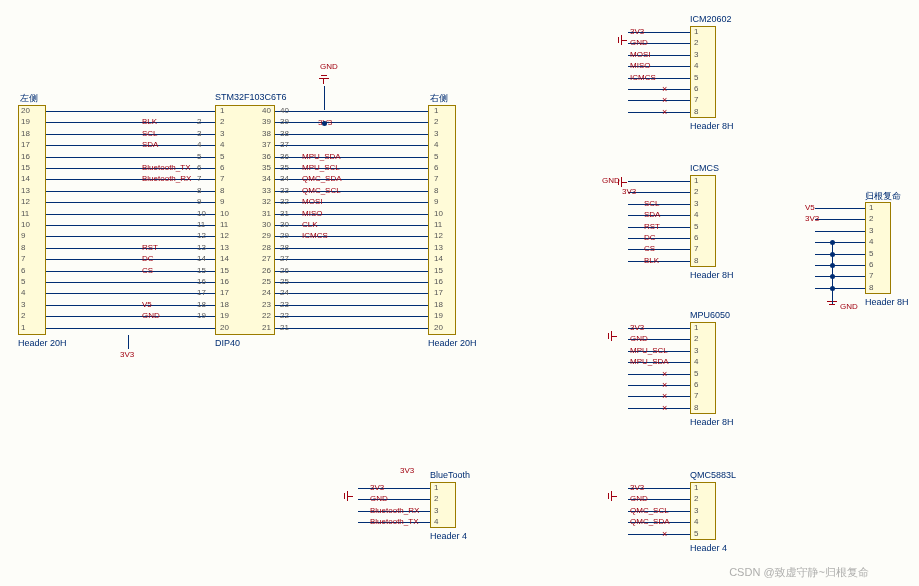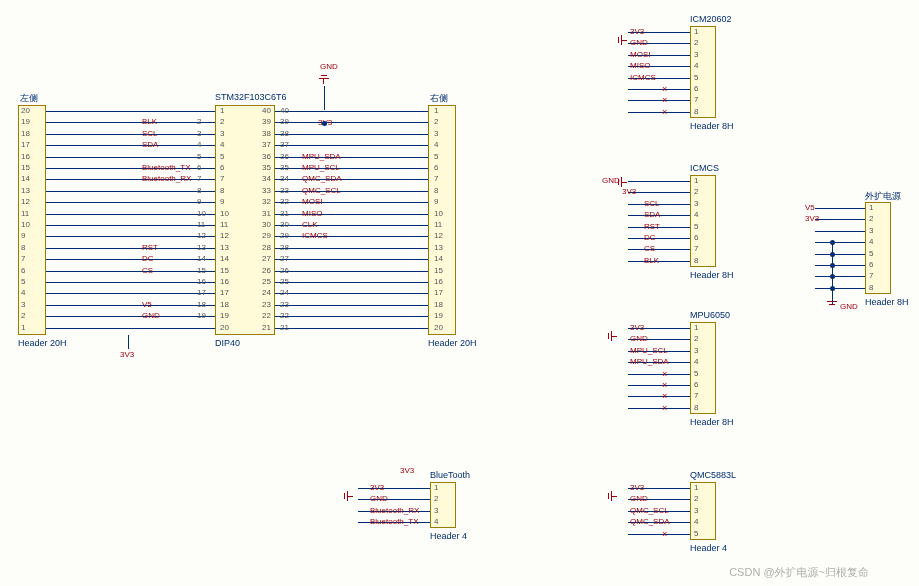--- a/index.html
+++ b/index.html
@@ -359,21 +359,21 @@
     <div class="pin-num" style="left: 434px; top: 517.2px;">4</div>
     <div class="wire wire-h" style="left: 358px; top: 522.2px; width: 72px;"></div>
     <div class="net-label" style="left: 370px; top: 483px;">3V3</div>
     <div class="net-label" style="left: 370px; top: 494.4px;">GND</div>
     <div class="net-label" style="left: 370px; top: 505.8px;">Bluetooth_RX</div>
     <div class="net-label" style="left: 370px; top: 517.2px;">Bluetooth_TX</div>
     <div class="gnd" style="left: 340px; top: 490px; transform: rotate(90deg);"></div>
     <div class="net-label" style="left: 400px; top: 466px;">3V3</div>
   </div>
 
-<div class="comp-title" style="left:865px; top:190px;">外扩电源</div>
+<div class="comp-title" style="left:865px; top:190px;">归根复命</div>
 <div class="pinbox" style="left:865px; top:202px; width:26px; height:92px;"></div>
 <div class="comp-bottom" style="left:865px; top:297px;">Header 8H</div>
 <div id="pwrpins" style="position:absolute;">
     <div class="pin-num" style="left: 869px; top: 203px;">1</div>
     <div class="wire wire-h" style="left: 815px; top: 208px; width: 50px;"></div>
     <div class="pin-num" style="left: 869px; top: 214.4px;">2</div>
     <div class="wire wire-h" style="left: 815px; top: 219.4px; width: 50px;"></div>
     <div class="pin-num" style="left: 869px; top: 225.8px;">3</div>
     <div class="wire wire-h" style="left: 815px; top: 230.8px; width: 50px;"></div>
     <div class="pin-num" style="left: 869px; top: 237.2px;">4</div>
@@ -391,13 +391,13 @@
     <div class="gnd" style="left: 825px; top: 296px;"></div>
     <div class="net-label" style="left: 840px; top: 302px;">GND</div>
     <div class="wire wire-v" style="left: 832px; top: 242.2px; height: 61.6px;"></div>
     <div class="node" style="left: 832px; top: 242.2px;"></div>
     <div class="node" style="left: 832px; top: 253.6px;"></div>
     <div class="node" style="left: 832px; top: 265px;"></div>
     <div class="node" style="left: 832px; top: 276.4px;"></div>
     <div class="node" style="left: 832px; top: 287.8px;"></div>
   </div>
 
-<div class="watermark">CSDN @外扩电源~归根复命</div>
+<div class="watermark">CSDN @致虚守静~归根复命</div>
 
 </body></html>

